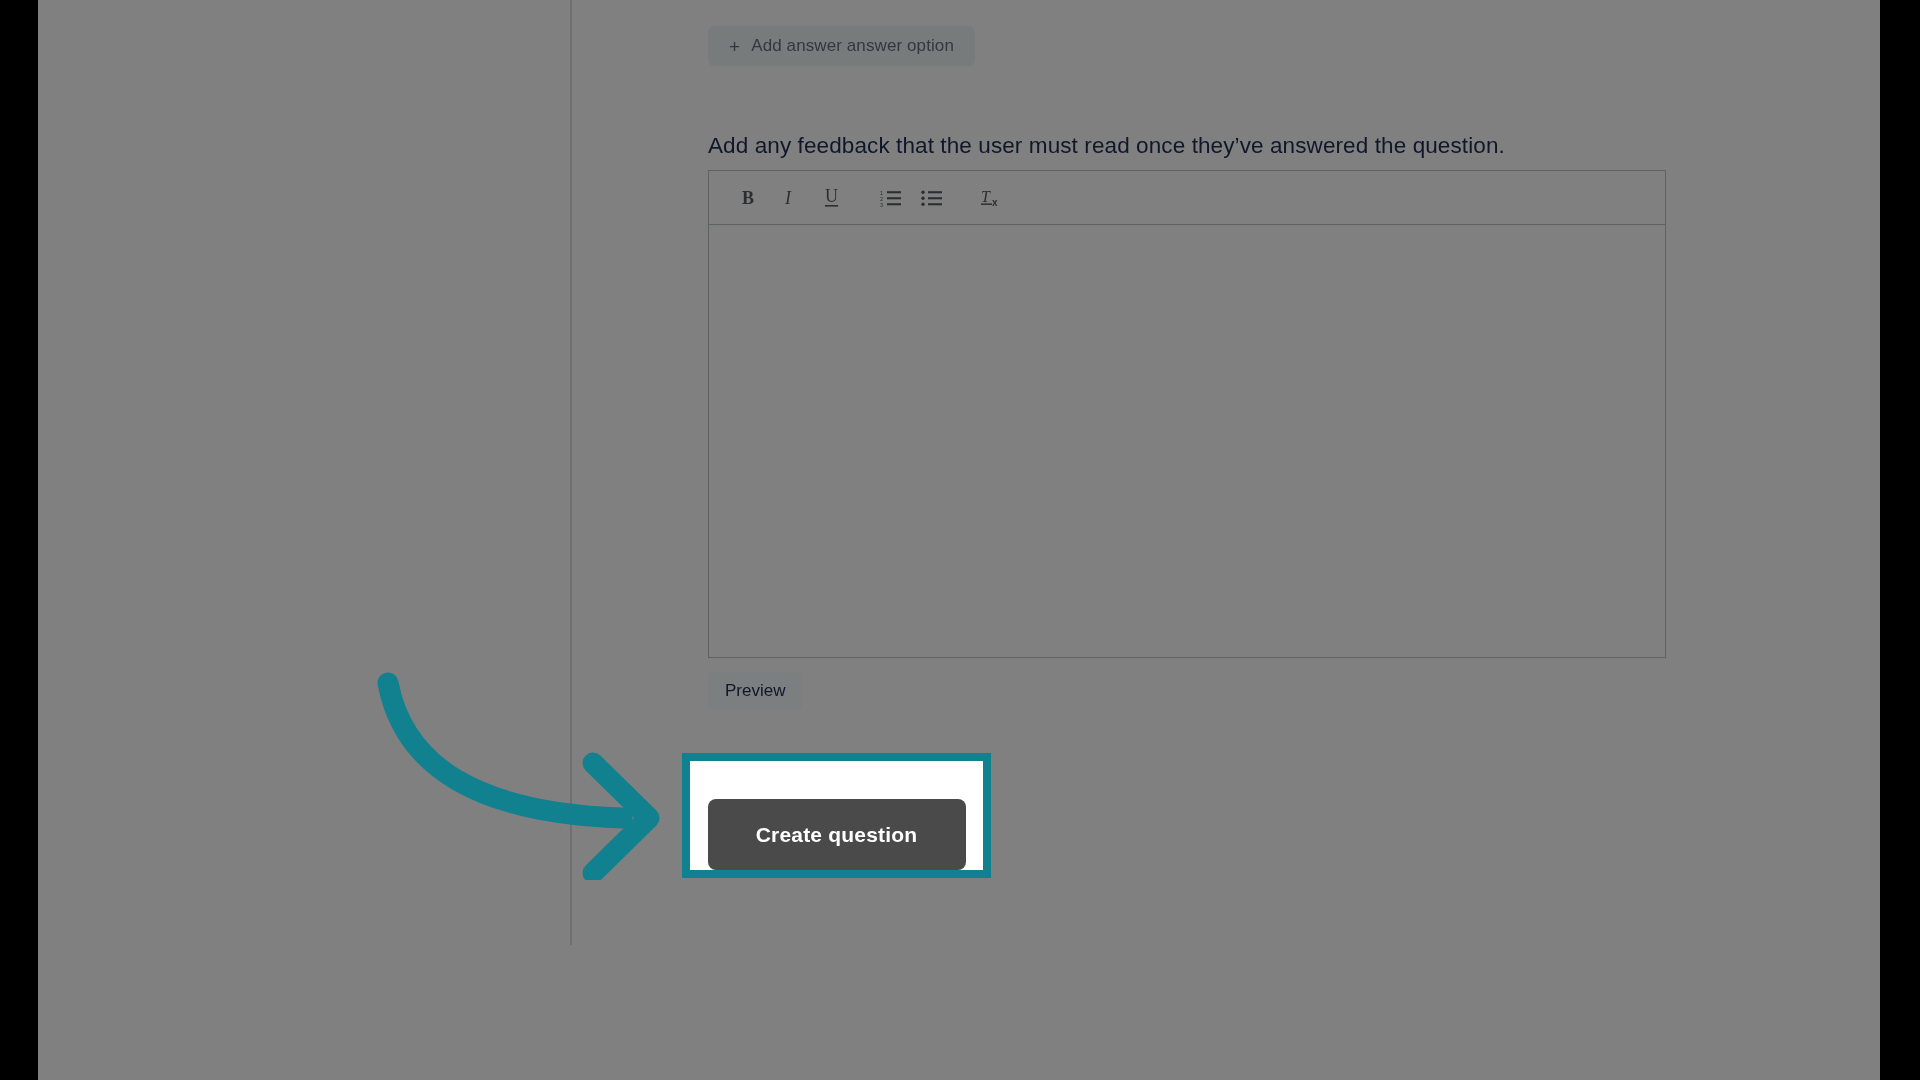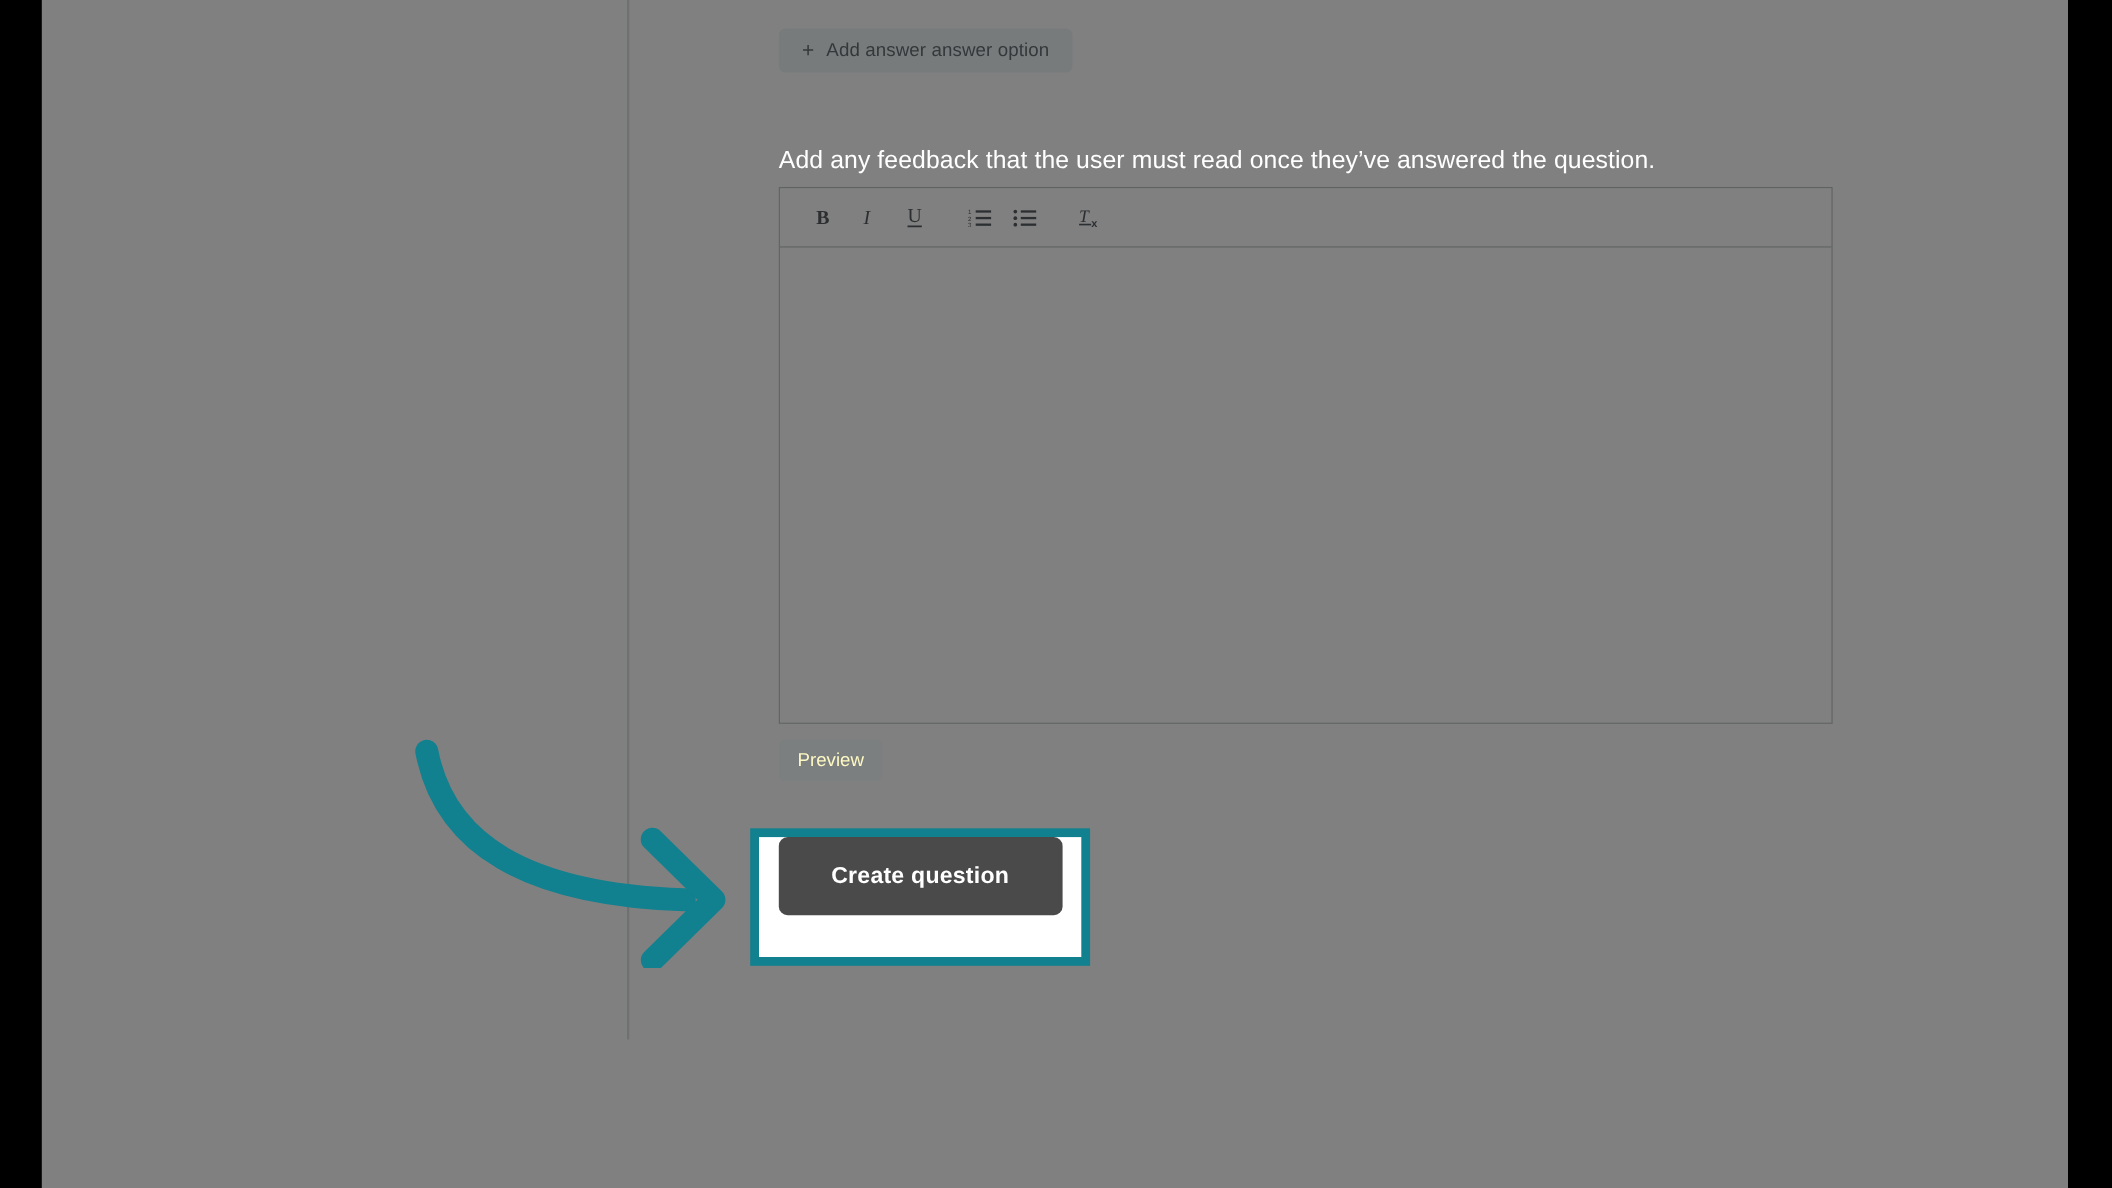--- a/index.html
+++ b/index.html
@@ -75,21 +75,21 @@
     color: #34383a;
   }
 
   
   .feedback-heading {
     position: absolute;
     left: 0;
     top: 131px;
     font-size: 22.5px;
     line-height: 30px;
-    color: #ffffff;
+    color: #0f172a;
     letter-spacing: .1px;
     white-space: nowrap;
   }
 
   
   .editor {
     position: absolute;
     left: 0;
     top: 170px;
     width: 958px;
@@ -131,42 +131,42 @@
     position: absolute;
     left: 0;
     top: 672px;
     height: 38px;
     padding: 0 17px;
     display: flex;
     align-items: center;
     border: none;
     border-radius: 5px;
     background: #7c7f80;
-    color: #fef9c3;
+    color: #0f172a;
     font-family: "Liberation Sans", sans-serif;
     font-size: 17px;
     cursor: pointer;
   }
 
   
   .highlight-frame {
     position: absolute;
     left: 644px;           
     top: 753px;
     width: 309px;
     height: 125px;
     background: #11808f;   
     padding: 8px;
   }
   .highlight-inner {
     width: 100%;
     height: 100%;
     background: #ffffff;
     display: flex;
-    align-items: flex-start;
+    align-items: flex-end;
     justify-content: center;
   }
   .create-question-btn {
     width: 258px;
     height: 71px;
     border: none;
     border-radius: 8px;
     background: #4a4a4a;
     color: #ffffff;
     font-family: "Liberation Sans", sans-serif;

